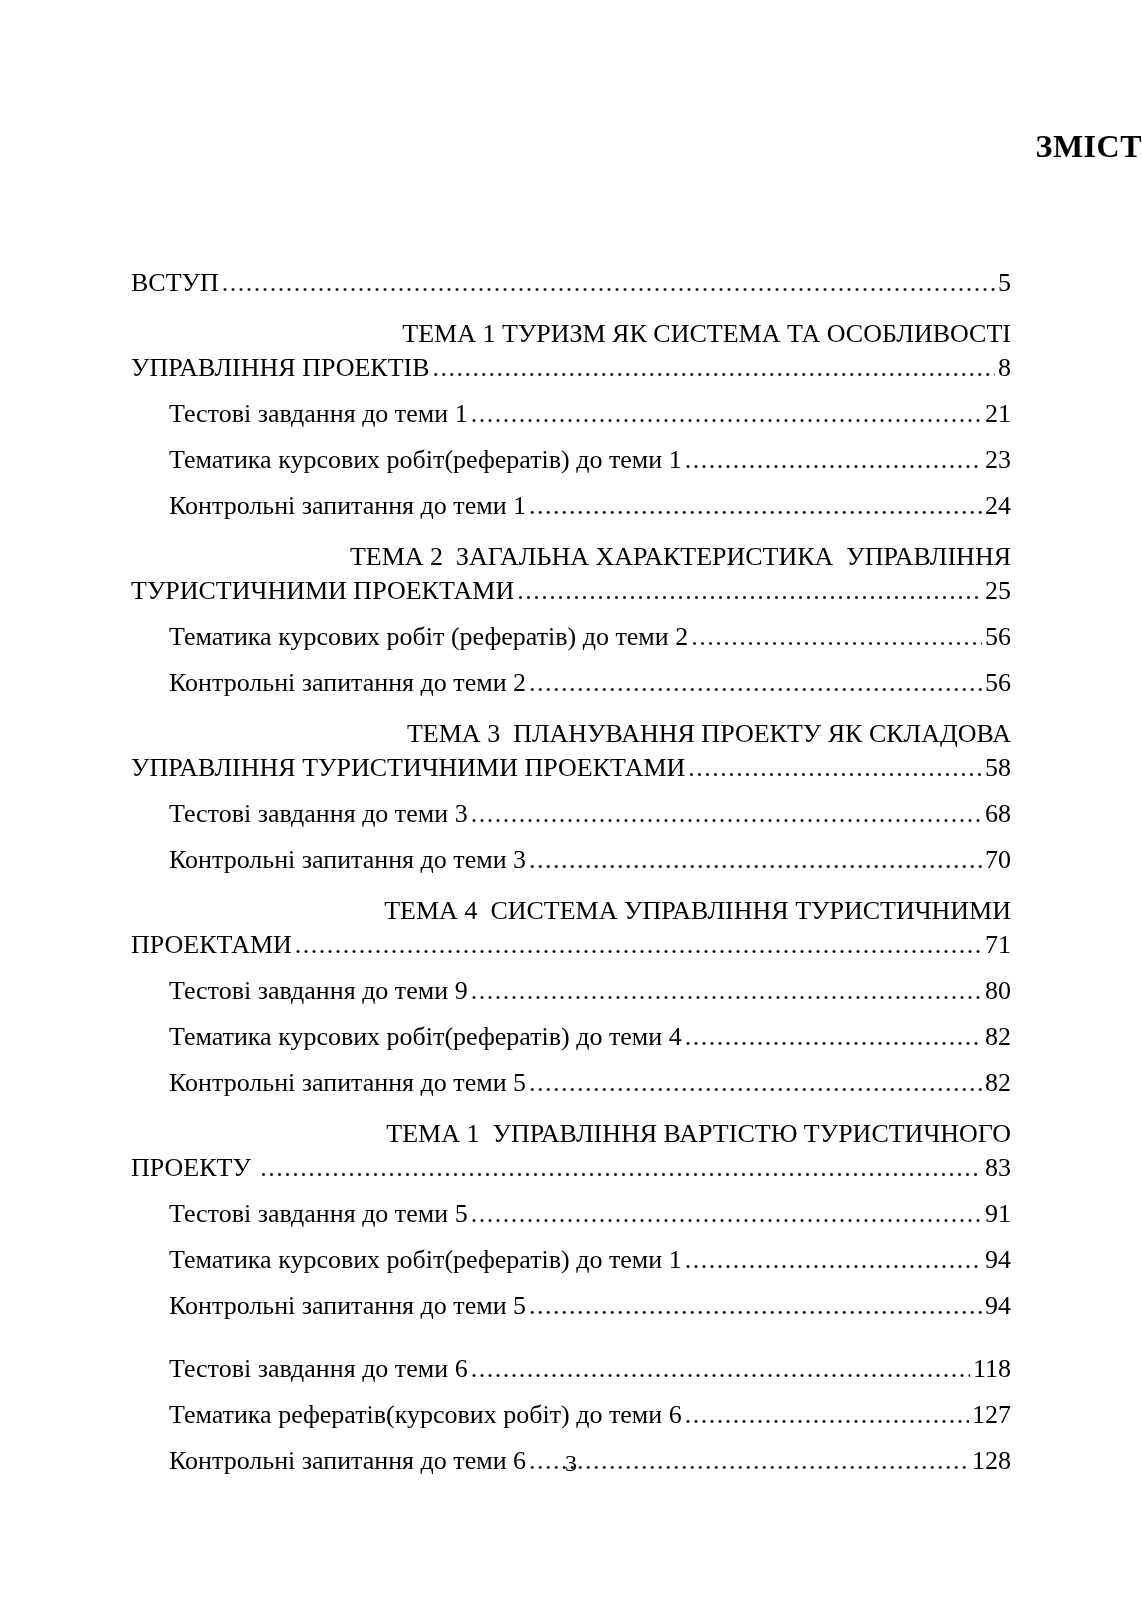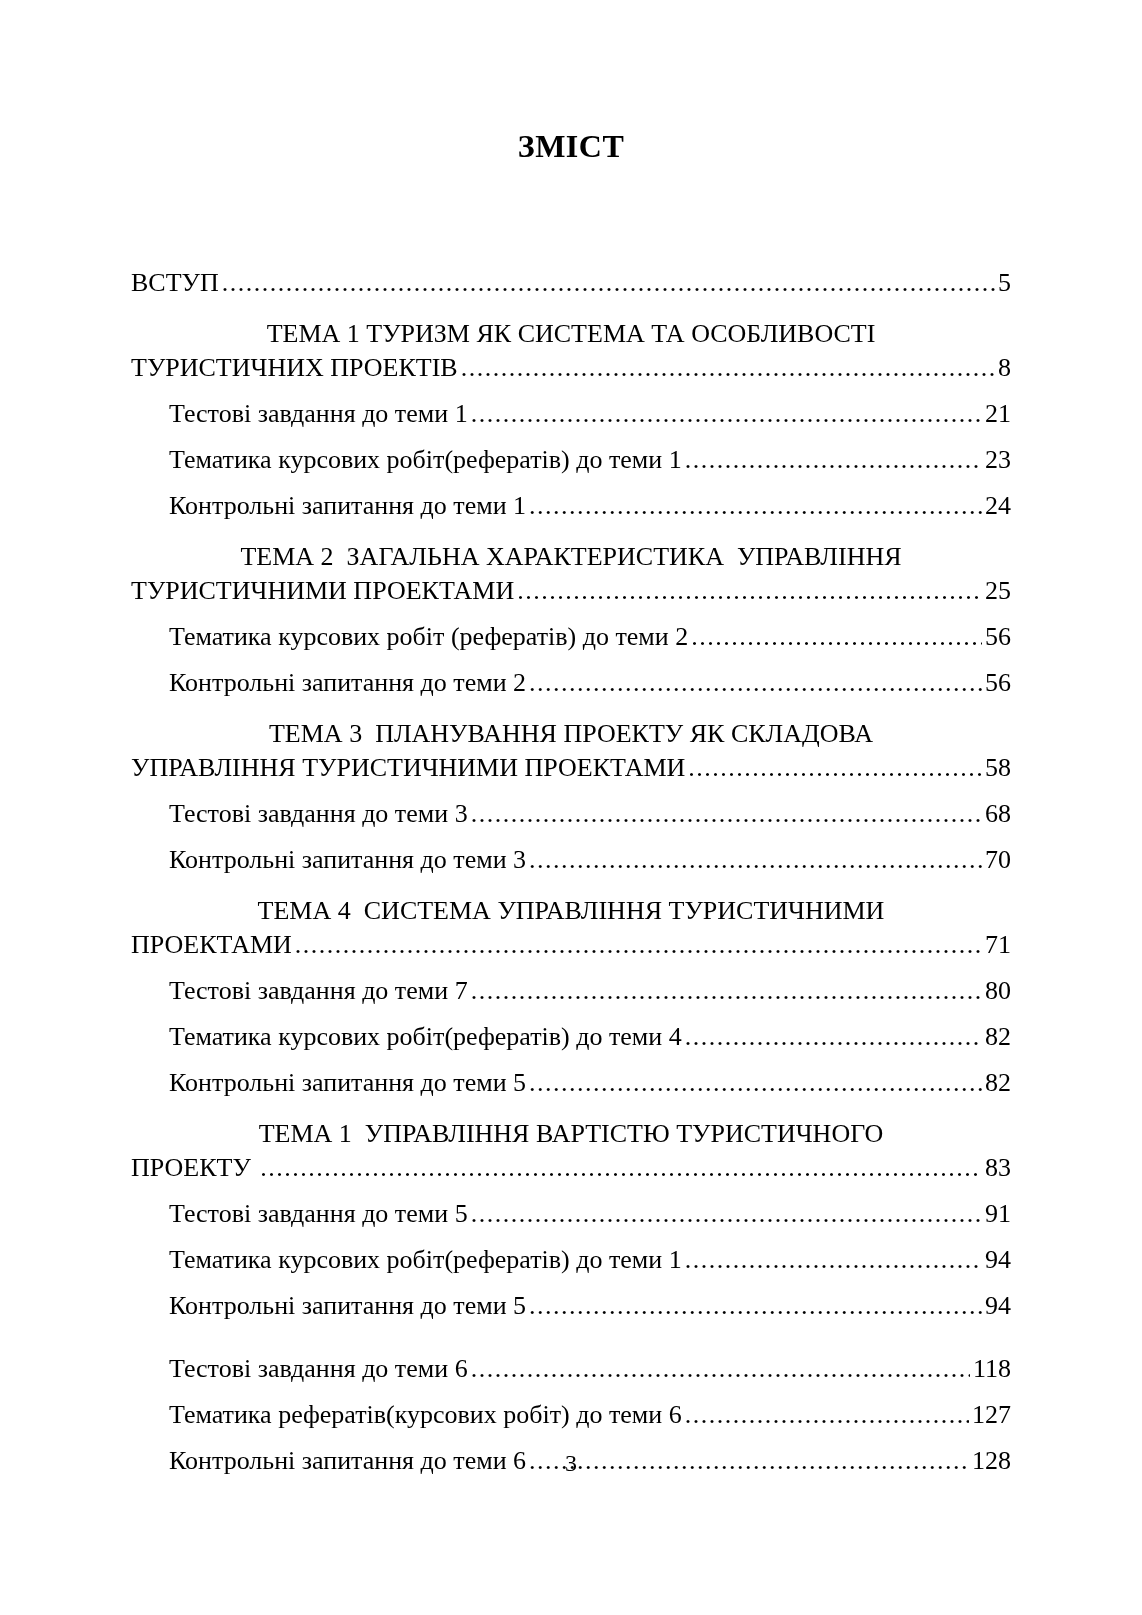--- a/index.html
+++ b/index.html
@@ -2,31 +2,31 @@
 <html><head>
   <meta charset="utf-8">
   <style>
     html, body { margin: 0; padding: 0; background: #ffffff; }
     body {
       width: 1142px; height: 1615px; position: relative; overflow: hidden;
       font-family: "Liberation Serif", "DejaVu Serif", serif; color: #000;
     }
     .title {
       position: absolute; left: 0; right: 0; top: 128px;
-      text-align: center; font-weight: bold; font-size: 32px; letter-spacing: 0.5px; font-family: Liberation Serif, serif;
+      text-align: right; font-weight: bold; font-size: 32px; letter-spacing: 0.5px; font-family: Liberation Serif, serif;
     }
     .toc {
       position: absolute; left: 131px; width: 880px; top: 266px;
     }
     .row {
       display: flex; align-items: baseline; font-size: 26px;
       line-height: 34px; height: 34px; white-space: nowrap;
     }
     .row.sub { padding-left: 38px; margin-top: 12px; }
-    .row.head-first { justify-content: center; }
+    .row.head-first { justify-content: flex-end; }
     .row .text { flex: 0 0 auto; }
     .row .leader {
       flex: 1 1 auto; overflow: hidden; margin: 0 3px;
       letter-spacing: 1.5px;
     }
     .row .leader::before {
       content: "..................................................................................................................................................................................................................................................";
     }
     .row .page { flex: 0 0 auto; }
     .gap { height: 17px; }
@@ -46,21 +46,21 @@
     <span class="text">ВСТУП</span>
     <span class="leader"></span>
     <span class="page">5</span>
   </div>
   <div class="gap"></div>
 
   <div class="row head-first">
     <span class="text">ТЕМА 1 ТУРИЗМ ЯК СИСТЕМА ТА ОСОБЛИВОСТІ</span>
   </div>
   <div class="row">
-    <span class="text">ТУРИСТИЧНИХ ПРОЕКТІВ</span>
+    <span class="text">УПРАВЛІННЯ ПРОЕКТІВ</span>
     <span class="leader"></span>
     <span class="page">8</span>
   </div>
   <div class="row sub">
     <span class="text">Тестові завдання до теми 1</span>
     <span class="leader"></span>
     <span class="page">21</span>
   </div>
   <div class="row sub">
     <span class="text">Тематика курсових робіт(рефератів) до теми 1 </span>
@@ -116,21 +116,21 @@
 
   <div class="row head-first">
     <span class="text" style="white-space:pre">ТЕМА 4  СИСТЕМА УПРАВЛІННЯ ТУРИСТИЧНИМИ</span>
   </div>
   <div class="row">
     <span class="text">ПРОЕКТАМИ</span>
     <span class="leader"></span>
     <span class="page">71</span>
   </div>
   <div class="row sub">
-    <span class="text">Тестові завдання до теми 7</span>
+    <span class="text">Тестові завдання до теми 9</span>
     <span class="leader"></span>
     <span class="page">80</span>
   </div>
   <div class="row sub">
     <span class="text">Тематика курсових робіт(рефератів) до теми 4 </span>
     <span class="leader"></span>
     <span class="page">82</span>
   </div>
   <div class="row sub">
     <span class="text">Контрольні запитання до теми 5</span>

